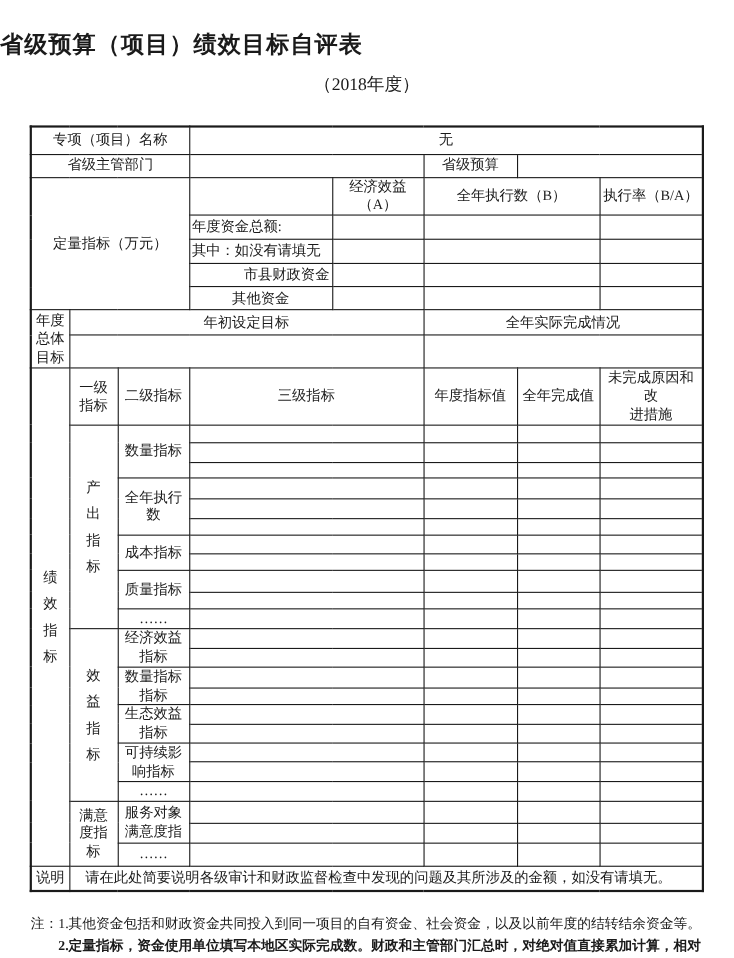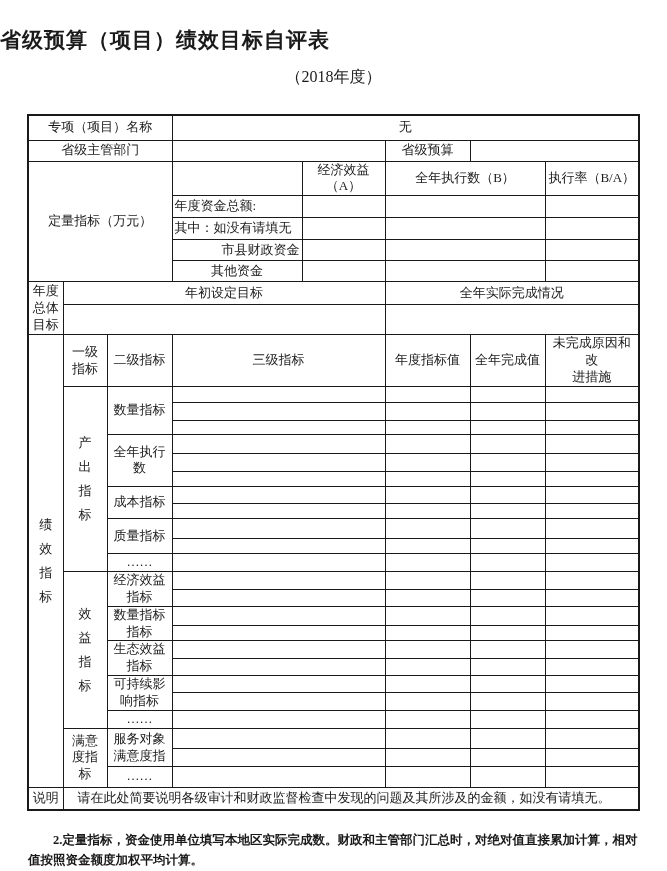--- a/index.html
+++ b/index.html
@@ -304,17 +304,18 @@
     </tr>
 
     <tr style="height:23px">
       <td>说明</td>
       <td colspan="7" class="remark-text">请在此处简要说明各级审计和财政监督检查中发现的问题及其所涉及的金额，如没有请填无。</td>
     </tr>
   </tbody>
     </table>
 
   <div class="notes">
+    <p>注：1.其他资金包括和财政资金共同投入到同一项目的自有资金、社会资金，以及以前年度的结转结余资金等。</p>
     <p class="ind">2.定量指标，资金使用单位填写本地区实际完成数。财政和主管部门汇总时，对绝对值直接累加计算，相对值按照资金额度加权平均计算。</p>
     <p class="ind">3.定性指标根据指标完成情况分为：全部或基本达成预期指标、部分达成预期指标并具有一定效果、未达成预期指标且效果较差三档，分别按照100%-80%（含）、80%-60%（含）、60-0%合理填写完成比例。</p>
   </div>
 
 </div>
 
 </body></html>

